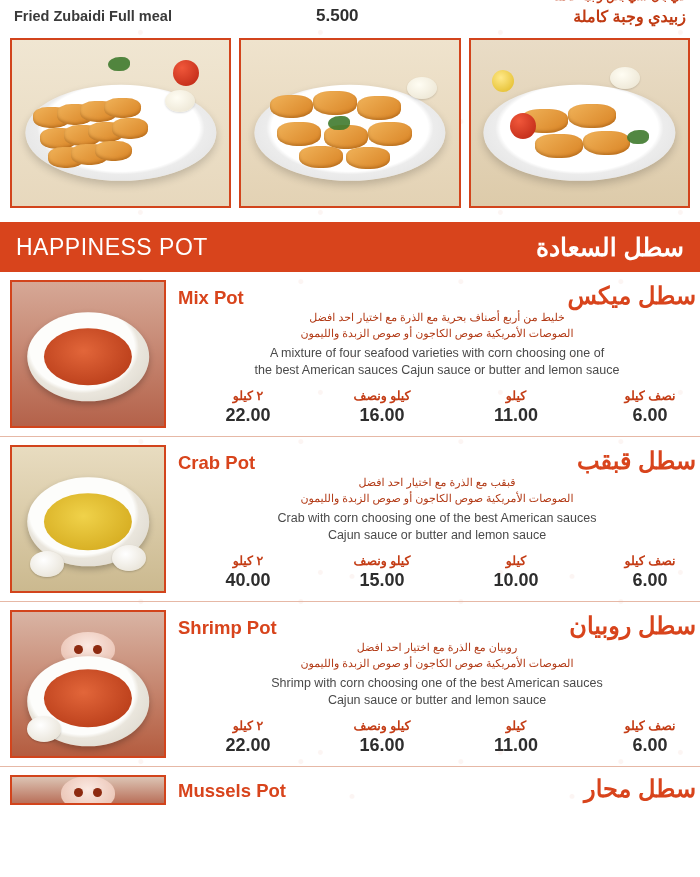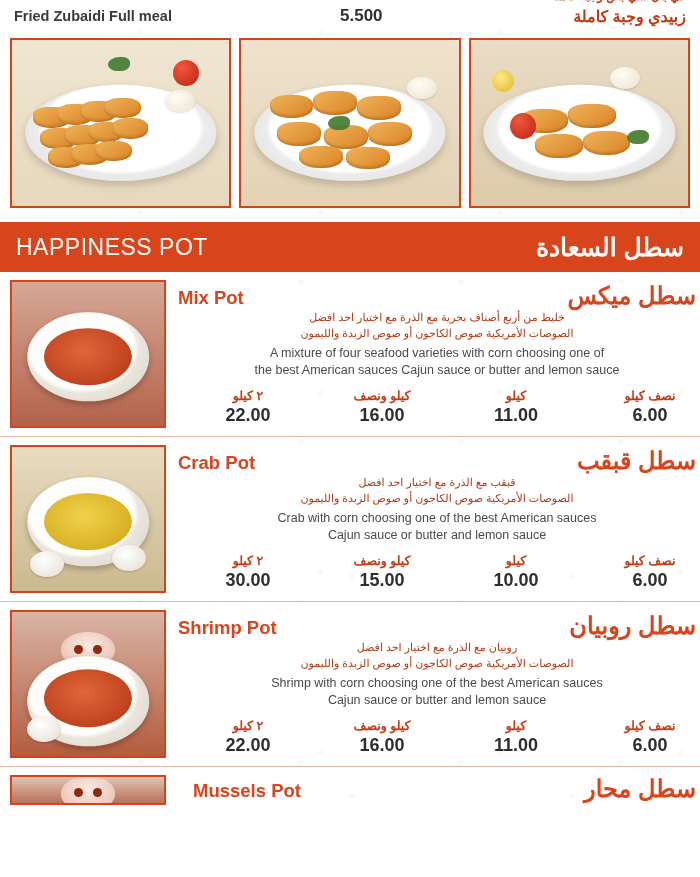--- a/index.html
+++ b/index.html
@@ -48,21 +48,21 @@
   }
   .top-row .cut-price {
     position: absolute;
     left: 322px; top: -10px;
     font-size: 11px;
     color: #555;
     font-weight: 700;
   }
   .top-row .price {
     position: absolute;
-    left: 340px; top: 6px;
+    left: 316px; top: 6px;
     font-size: 17px;
     color: #2f2f2f;
     font-weight: 700;
   }
   .top-row .cut-ar {
     position: absolute;
     right: 14px; top: -11px;
     font-size: 12px;
     color: #c23a14;
     direction: rtl;
@@ -287,21 +287,20 @@
   }
   .price-col .val {
     margin-top: 2px;
     font-size: 18px;
     font-weight: 700;
     color: #2e2e2e;
   }
   .last-item {
     min-height: 36px;
     border-bottom: none;
-    gap: 15px;
   }
   .last-item .details { padding-top: 8px; }
 </style>
 </head>
 <body>
 
 <div class="bg-watermark"></div>
 
 <div class="top-row">
   <div class="cut-en">Fried Sea Bass Full meal</div>
@@ -431,21 +430,21 @@
         <div>قبقب مع الذرة مع اختيار احد افضل</div>
         <div>الصوصات الأمريكية صوص الكاجون أو صوص الزبدة والليمون</div>
       </div>
       <div class="desc-en">
         <div>Crab with corn choosing one of the best American sauces</div>
         <div>Cajun sauce or butter and lemon sauce</div>
       </div>
       <div class="price-table">
         <div class="price-col">
           <div class="lbl">٢ كيلو</div>
-          <div class="val">30.00</div>
+          <div class="val">40.00</div>
         </div>
         <div class="price-col">
           <div class="lbl">كيلو ونصف</div>
           <div class="val">15.00</div>
         </div>
         <div class="price-col">
           <div class="lbl">كيلو</div>
           <div class="val">10.00</div>
         </div>
         <div class="price-col">

